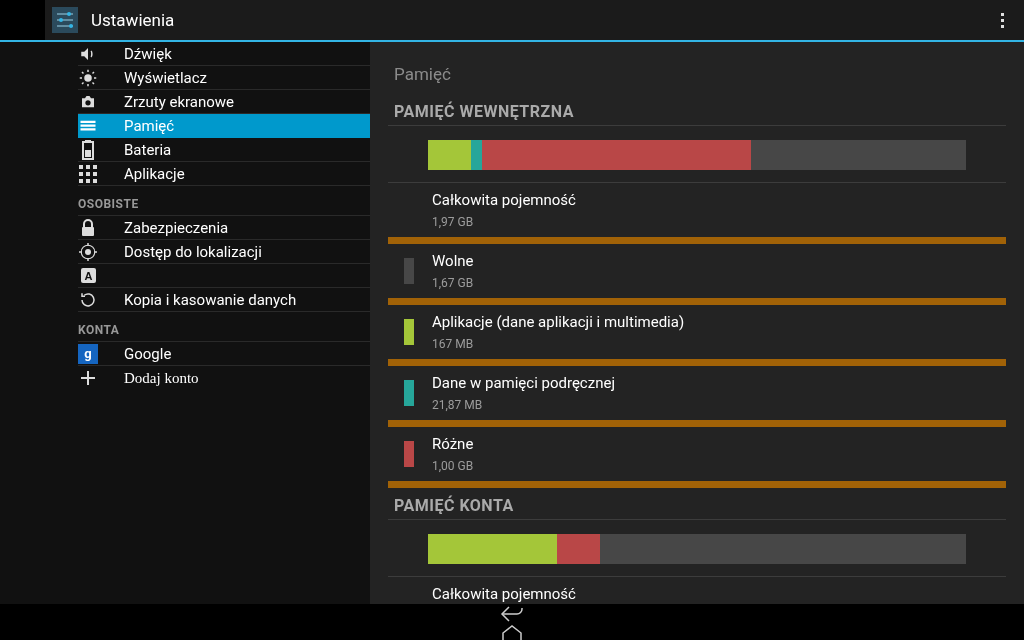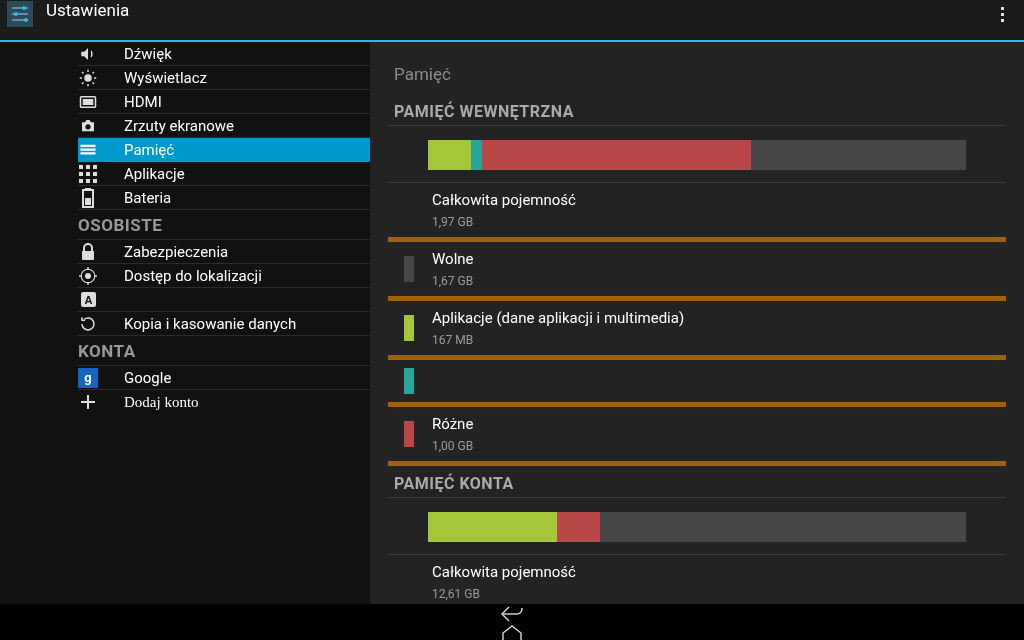--- a/index.html
+++ b/index.html
@@ -1,20 +1,21 @@
 <!DOCTYPE html>
 <html><head>
 <meta charset="utf-8">
 <style>
   * { margin: 0; padding: 0; box-sizing: border-box; }
   html, body { width: 1024px; height: 640px; font-family: "Roboto", "Helvetica Neue", Arial, sans-serif; background:#000; color:#e6e6e6; overflow:hidden; }
   body { position:relative; }
   .topbar {
-    height:40px; display:flex; padding:0 6px;
+    height:40px; display:flex; align-items:center; padding:0 6px;
     background:#1b1b1b;
+    margin-left:45px;
   }
   .topbar .appicon {
     width:28px; height:28px; margin-right:12px; display:flex;
   }
   .topbar .title { font-size:17px; color:#fff; font-weight:400;}
   .topbar .spacer { flex:1; }
   .topbar .overflow {
     width:20px; height:28px; display:flex; flex-direction:column; justify-content:center; align-items:center; gap:3px; margin-right:6px;
   }
   .topbar .overflow span { width:3px; height:3px; background:#e0e0e0; }
@@ -30,21 +31,21 @@
   }
   .sidebar-item {
     height:24px; display:flex; align-items:center; gap:26px;
     border-bottom:1px solid #2a2a2a; color:#fff; font-size:15px;
     cursor:default;
   }
   .sidebar-item.selected { background:#0099cc; border-bottom-color:#0099cc; }
   .sidebar-section {
     height:30px; display:flex; align-items:flex-end; padding-bottom:4px;
     border-bottom:1px solid #2a2a2a;
-    color:#989898; font-size:17px; font-weight:bold; letter-spacing:0.5px;
+    color:#989898; font-size:12px; font-weight:bold; letter-spacing:0.5px;
   }
   .side-icon { width:20px; height:20px; display:flex; align-items:center; justify-content:center; font-size:16px; color:#ddd; flex-shrink:0;}
   .sidebar-item.selected .side-icon { color:#fff; }
   
   .main {
     flex:1; background:#232323; color:#e6e6e6; overflow:hidden;
     padding:0 18px;
   }
   .main-title {
     color:#8b8b8b; font-size:17px; padding:22px 6px 10px 6px;
@@ -55,21 +56,21 @@
   }
   .bar-wrap { padding:14px 40px 12px 40px; border-bottom:1px solid #3c3c3c;}
   .bar {
     height:30px; width:100%; background:#474747; display:flex; overflow:hidden;
   }
   .bar .seg-apps  { background:#a4c639; }
   .bar .seg-cache { background:#26a69a; }
   .bar .seg-misc  { background:#b94747; }
   .row {
     display:flex; align-items:center; padding:8px 6px 8px 6px;
-    border-bottom:5px solid #a16207;
+    border-bottom:7px solid #a16207;
   }
   .row .swatch {
     width:10px; height:26px; margin:0 18px 0 10px; background:transparent;
   }
   .row .labels .t { font-size:15px; color:#fff; }
   .row .labels .s { font-size:12px; color:#9c9c9c; margin-top:6px;}
   
   .navbar {
     position:absolute; bottom:0; left:0; right:0; height:36px; background:#000;
     display:flex; align-items:center; color:#bbb; font-size:14px;flex-direction:column;
@@ -132,72 +133,63 @@
               <line x1="18" y1="18" x2="20" y2="20"></line>
               <line x1="4" y1="20" x2="6" y2="18"></line>
               <line x1="18" y1="6" x2="20" y2="4"></line>
             </g>
           </svg>
       </span>
       <span>Wyświetlacz</span>
     </div>
     <div class="sidebar-item">
       <span class="side-icon">
-        <svg width="18" height="14" viewBox="0 0 24 18">
-            <rect x="2" y="2" width="20" height="14" rx="1" fill="none" stroke="#ddd" stroke-width="2"></rect>
-            <rect x="5" y="5" width="14" height="8" fill="#ddd"></rect>
-          </svg>
-      </span>
-      <span>HDMI</span>
-    </div>
-    <div class="sidebar-item">
-      <span class="side-icon">
         <svg width="18" height="16" viewBox="0 0 24 20" fill="#ddd">
             <path d="M4 5h4l2-3h4l2 3h4v12H4z"></path>
             <circle cx="12" cy="11" r="3.5" fill="#111"></circle>
           </svg>
       </span>
       <span>Zrzuty ekranowe</span>
     </div>
     <div class="sidebar-item selected">
       <span class="side-icon">
         <svg width="18" height="14" viewBox="0 0 24 18" fill="#fff">
             <rect x="2" y="2" width="20" height="3"></rect>
             <rect x="2" y="7" width="20" height="3"></rect>
             <rect x="2" y="12" width="20" height="3"></rect>
           </svg>
       </span>
       <span>Pamięć</span>
+    </div>
+    <div class="sidebar-item">
+      <span class="side-icon">
+        <svg width="14" height="20" viewBox="0 0 14 20" fill="#ddd">
+            <rect x="4" y="0" width="6" height="2"></rect>
+            <rect x="2" y="2" width="10" height="17" fill="none" stroke="#ddd" stroke-width="2"></rect>
+            <rect x="4" y="10" width="6" height="7"></rect>
+          </svg>
+      </span>
+      <span>Bateria</span>
     </div>
     <div class="sidebar-item">
       <span class="side-icon">
         <svg width="18" height="18" viewBox="0 0 18 18" fill="#ddd">
             <rect x="0" y="0" width="4" height="4"></rect>
             <rect x="7" y="0" width="4" height="4"></rect>
             <rect x="14" y="0" width="4" height="4"></rect>
             <rect x="0" y="7" width="4" height="4"></rect>
             <rect x="7" y="7" width="4" height="4"></rect>
             <rect x="14" y="7" width="4" height="4"></rect>
             <rect x="0" y="14" width="4" height="4"></rect>
             <rect x="7" y="14" width="4" height="4"></rect>
             <rect x="14" y="14" width="4" height="4"></rect>
           </svg>
       </span>
       <span>Aplikacje</span>
     </div>
-    <div class="sidebar-item">
-      <span class="side-icon">
-        <svg width="14" height="20" viewBox="0 0 14 20" fill="#ddd">
-            <rect x="4" y="0" width="6" height="2"></rect>
-            <rect x="2" y="2" width="10" height="17" fill="none" stroke="#ddd" stroke-width="2"></rect>
-            <rect x="4" y="10" width="6" height="7"></rect>
-          </svg>
-      </span>
-      <span>Bateria</span>
-    </div>
 
     <div class="sidebar-section">
       <span>OSOBISTE</span>
     </div>
     <div class="sidebar-item">
       <span class="side-icon">
         <svg width="16" height="18" viewBox="0 0 16 18" fill="#ddd">
             <rect x="2" y="8" width="12" height="9" rx="1"></rect>
             <path d="M4 8 V5 a4 4 0 0 1 8 0 V8" fill="none" stroke="#ddd" stroke-width="2"></path>
           </svg>
@@ -281,20 +273,24 @@
         </div>
         <div class="row">
           <div class="swatch" style="background: rgb(164, 198, 57);"></div>
           <div class="labels">
             <div class="t">Aplikacje (dane aplikacji i multimedia)</div>
             <div class="s">167 MB</div>
           </div>
         </div>
         <div class="row">
           <div class="swatch" style="background: rgb(38, 166, 154);"></div>
+          <div class="labels">
+            <div class="t">Dane w pamięci podręcznej</div>
+            <div class="s">21,87 MB</div>
+          </div>
         </div>
         <div class="row">
           <div class="swatch" style="background: rgb(185, 71, 71);"></div>
           <div class="labels">
             <div class="t">Różne</div>
             <div class="s">1,00 GB</div>
           </div>
         </div>
       </div>
 

